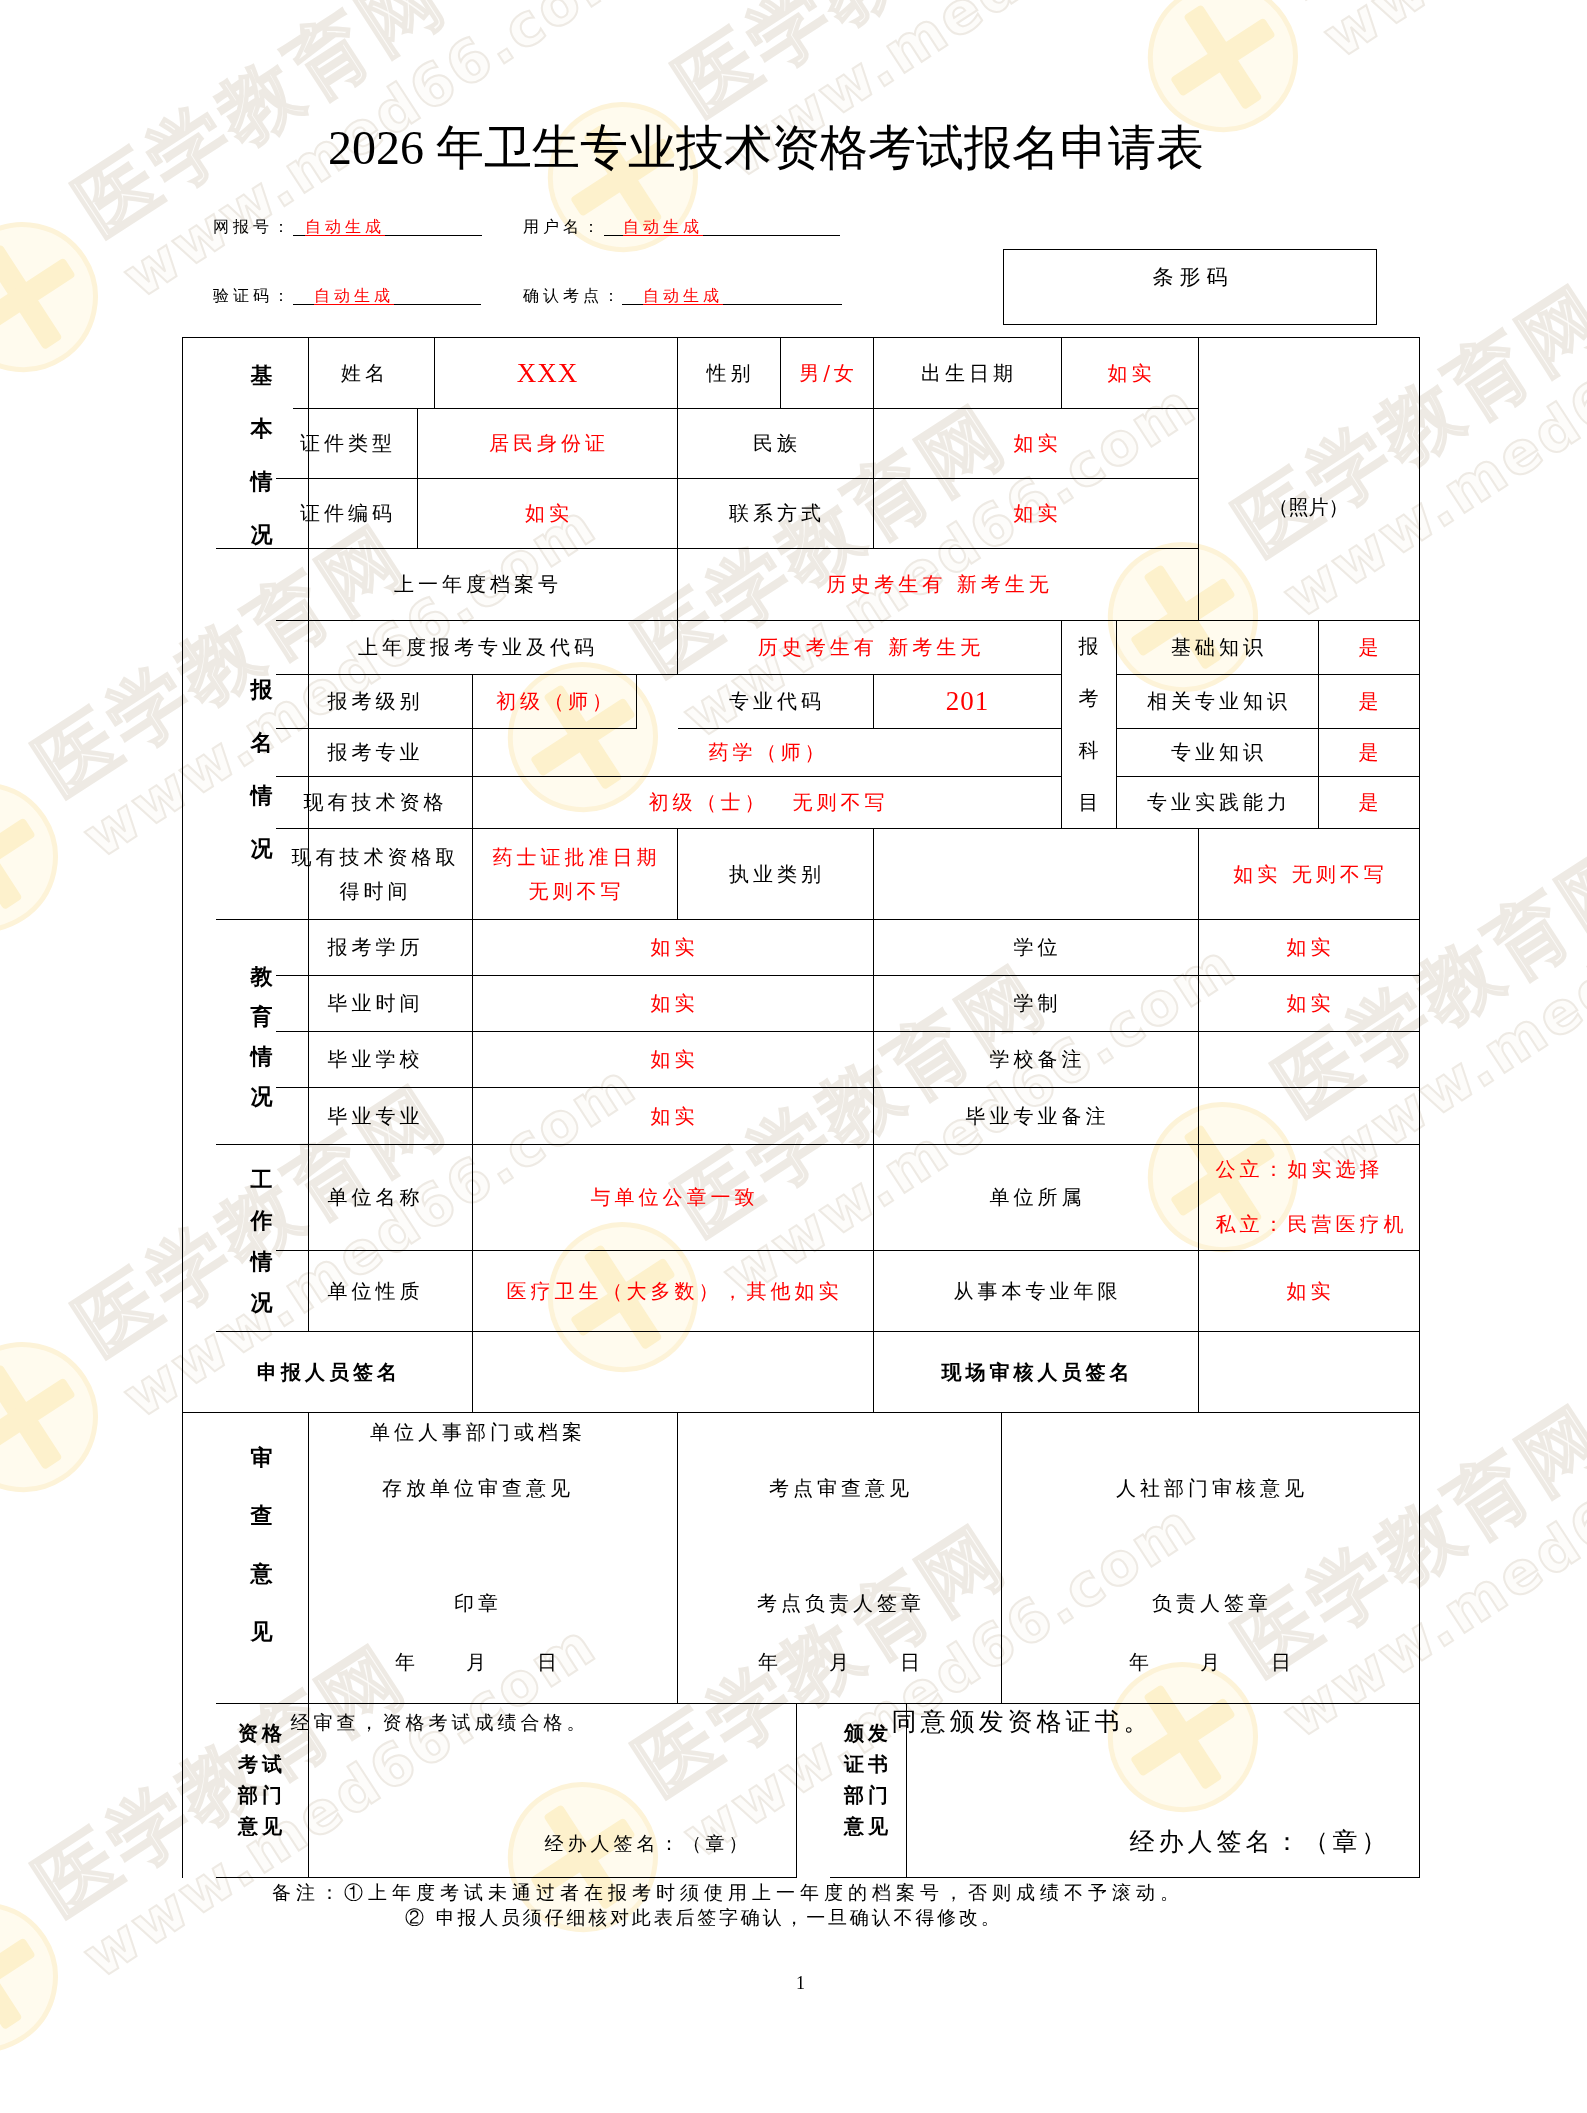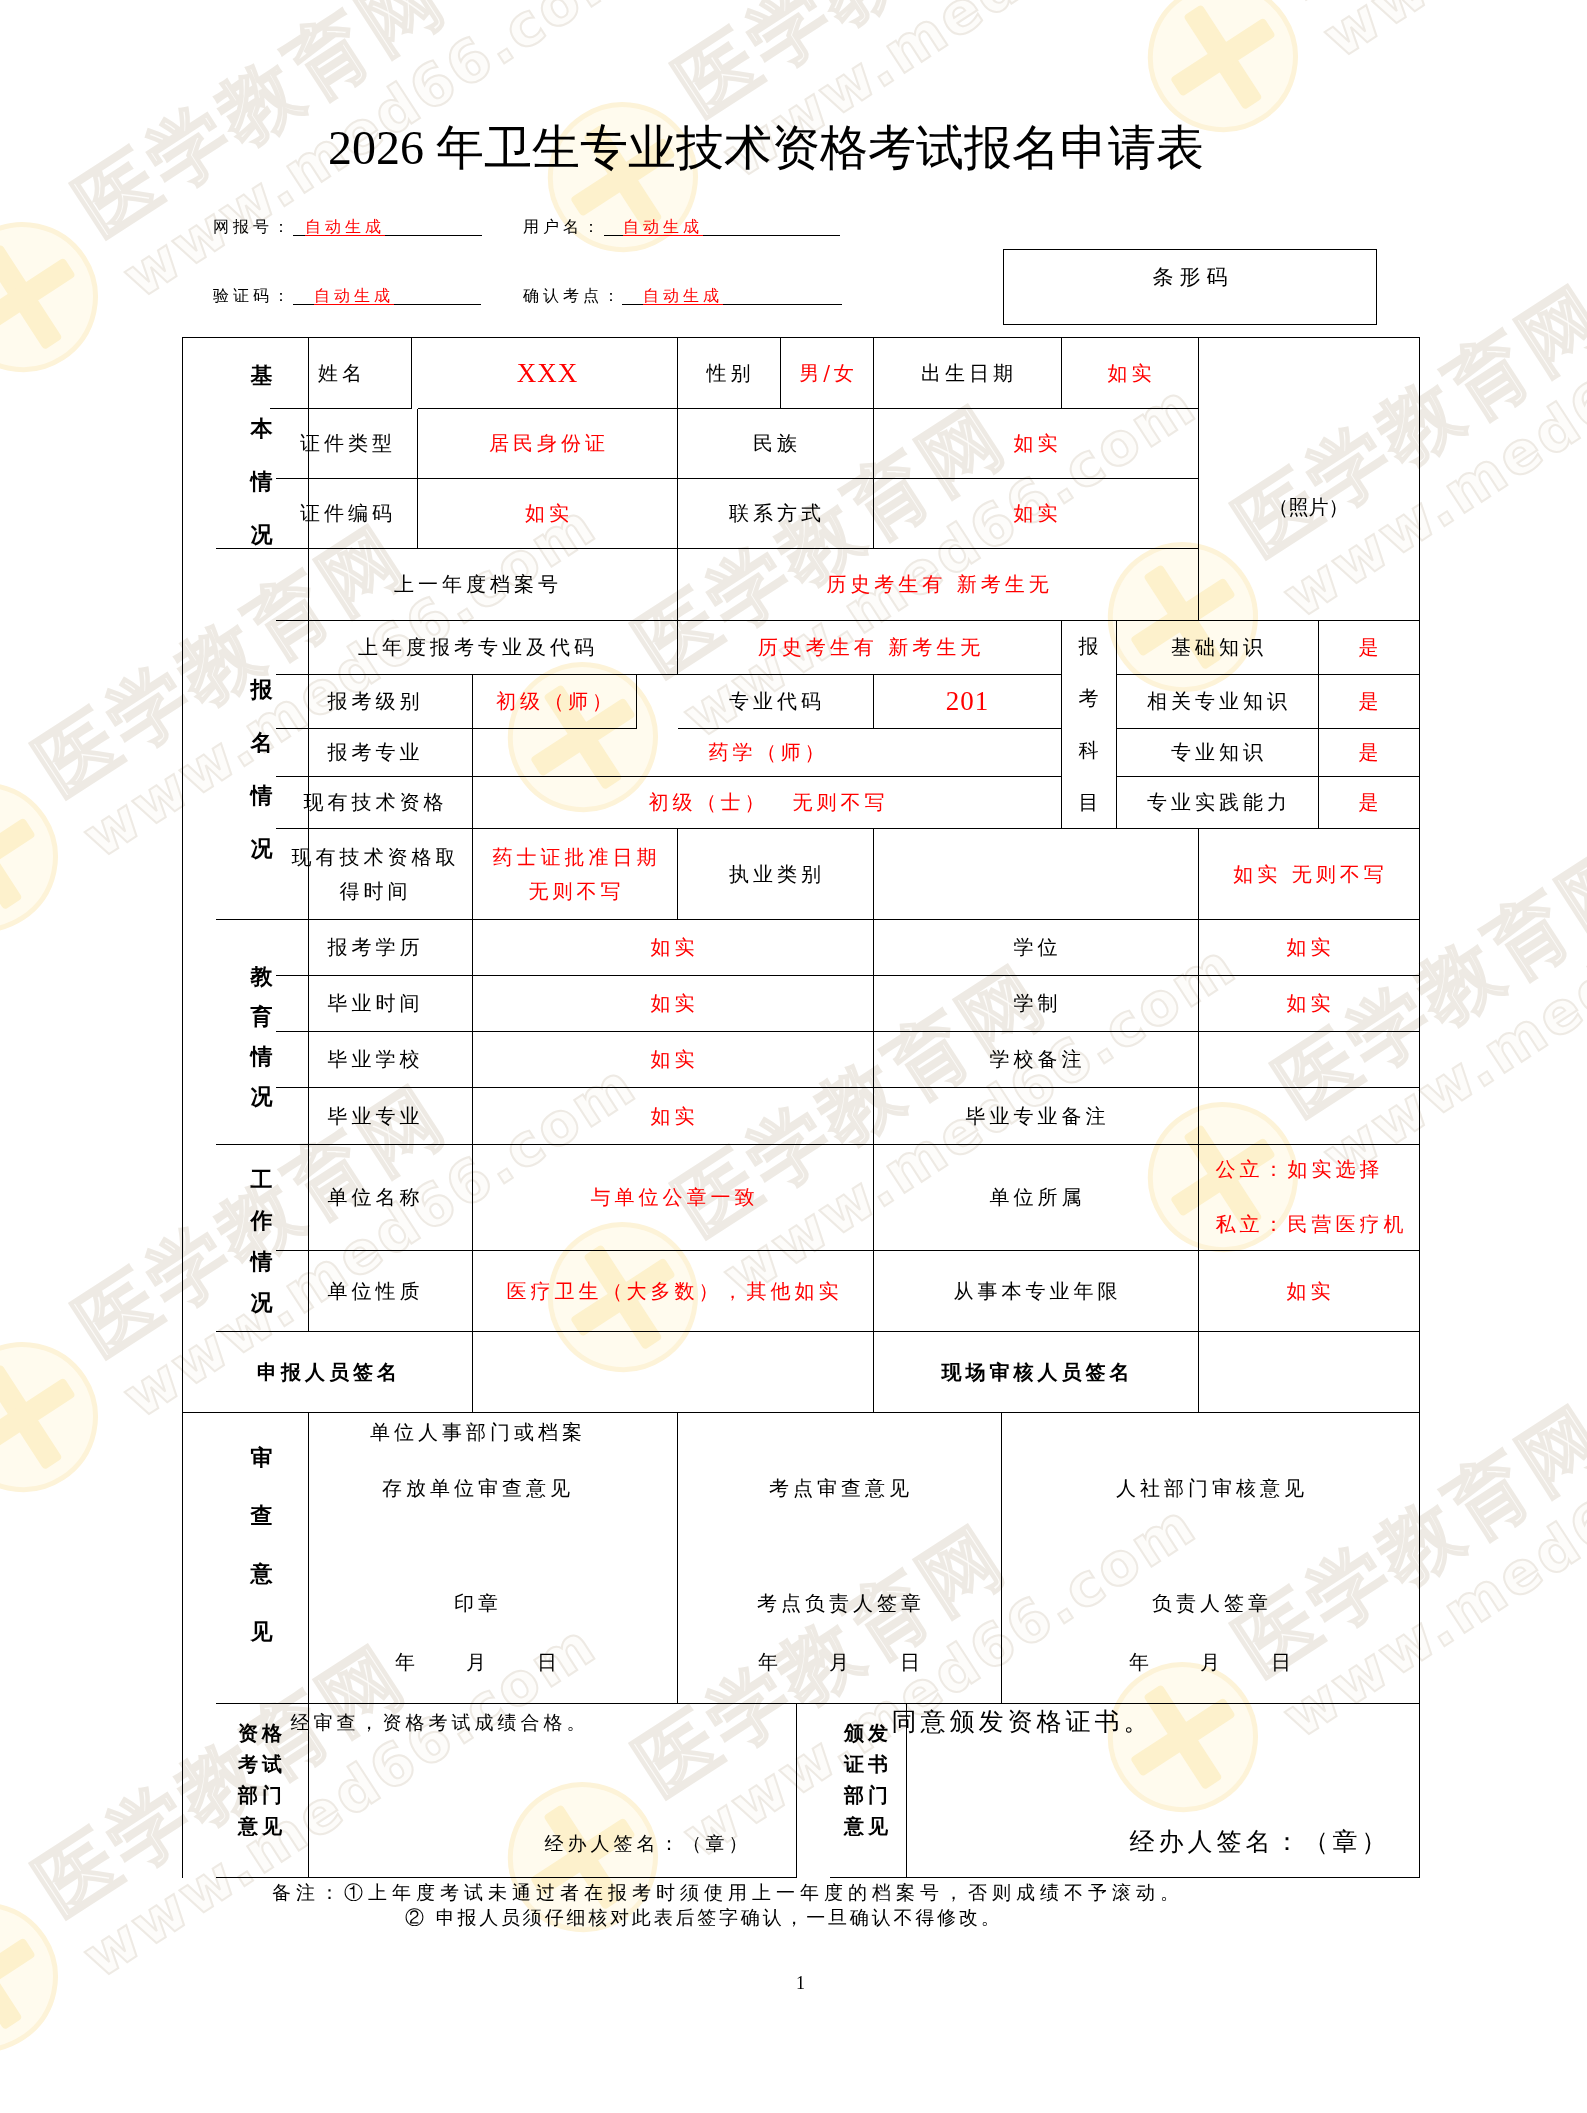--- a/index.html
+++ b/index.html
@@ -178,21 +178,21 @@
 
     <div class="barcode">
       <span>条形码</span>
     </div>
 
     <div class="tbl">
 
       <div class="cell sec" style="left:0;top:0;width:93px;height:211px;padding-top:11px">
         <div class="vt" style="line-height:53px">基本情况</div>
       </div>
-      <div class="cell" style="left:87px;top:0;width:142px;height:71px">姓名</div>
+      <div class="cell" style="left:110px;top:0;width:142px;height:71px">姓名</div>
       <div class="cell red latin" style="left:235px;top:0;width:260px;height:71px">XXX</div>
       <div class="cell" style="left:495px;top:0;width:103px;height:71px">性别</div>
       <div class="cell red" style="left:598px;top:0;width:93px;height:71px">男/女</div>
       <div class="cell" style="left:691px;top:0;width:188px;height:71px">出生日期</div>
       <div class="cell red" style="left:879px;top:0;width:137px;height:71px">如实</div>
       <div class="cell" style="left:1016px;top:0;width:221px;height:283px;justify-content:flex-start;padding-top:155px;letter-spacing:0;padding-left:0;line-height:28px">
         <span>（照片）</span>
       </div>
 
       <div class="cell" style="left:93px;top:71px;width:142px;height:70px">证件类型</div>

